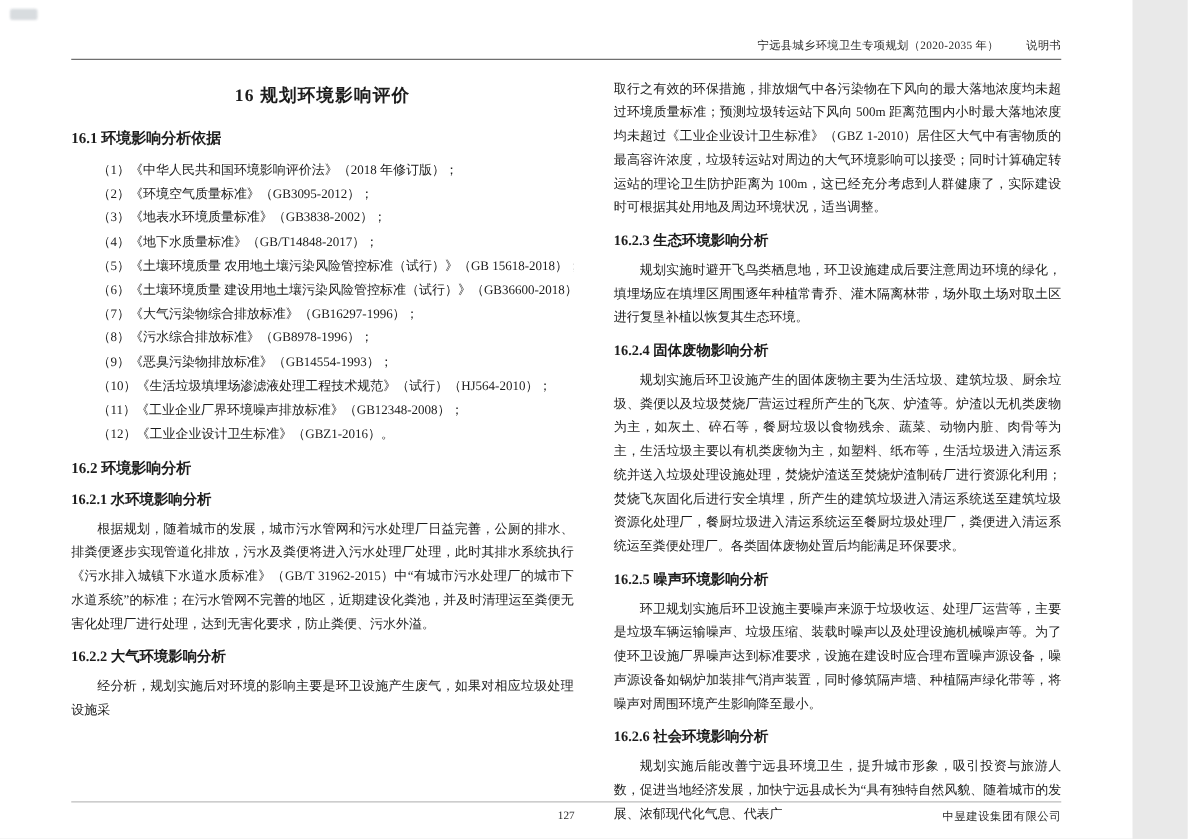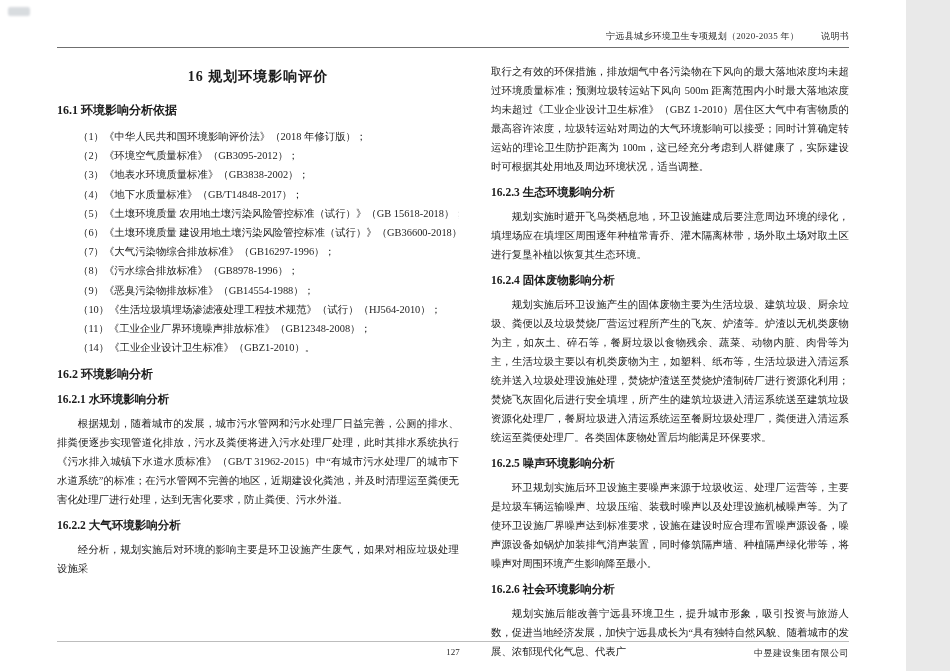--- a/index.html
+++ b/index.html
@@ -72,24 +72,24 @@
 
       <div class="ref-list">
         <p class="ref">（1）《中华人民共和国环境影响评价法》（2018 年修订版）；</p>
         <p class="ref">（2）《环境空气质量标准》（GB3095-2012）；</p>
         <p class="ref">（3）《地表水环境质量标准》（GB3838-2002）；</p>
         <p class="ref">（4）《地下水质量标准》（GB/T14848-2017）；</p>
         <p class="ref">（5）《土壤环境质量 农用地土壤污染风险管控标准（试行）》（GB 15618-2018）；</p>
         <p class="ref">（6）《土壤环境质量 建设用地土壤污染风险管控标准（试行）》（GB36600-2018）；</p>
         <p class="ref">（7）《大气污染物综合排放标准》（GB16297-1996）；</p>
         <p class="ref">（8）《污水综合排放标准》（GB8978-1996）；</p>
-        <p class="ref">（9）《恶臭污染物排放标准》（GB14554-1988）；</p>
+        <p class="ref">（9）《恶臭污染物排放标准》（GB14554-1993）；</p>
         <p class="ref">（10）《生活垃圾填埋场渗滤液处理工程技术规范》（试行）（HJ564-2010）；</p>
         <p class="ref">（11）《工业企业厂界环境噪声排放标准》（GB12348-2008）；</p>
-        <p class="ref">（14）《工业企业设计卫生标准》（GBZ1-2010）。</p>
+        <p class="ref">（12）《工业企业设计卫生标准》（GBZ1-2016）。</p>
       </div>
 
       <h2 class="sec">16.2 环境影响分析</h2>
       <h3 class="sub">16.2.1 水环境影响分析</h3>
       <p class="para">根据规划，随着城市的发展，城市污水管网和污水处理厂日益完善，公厕的排水、排粪便逐步实现管道化排放，污水及粪便将进入污水处理厂处理，此时其排水系统执行《污水排入城镇下水道水质标准》（GB/T 31962-2015）中“有城市污水处理厂的城市下水道系统”的标准；在污水管网不完善的地区，近期建设化粪池，并及时清理运至粪便无害化处理厂进行处理，达到无害化要求，防止粪便、污水外溢。</p>
 
       <h3 class="sub">16.2.2 大气环境影响分析</h3>
       <p class="para">经分析，规划实施后对环境的影响主要是环卫设施产生废气，如果对相应垃圾处理设施采</p>
     </div>
 

